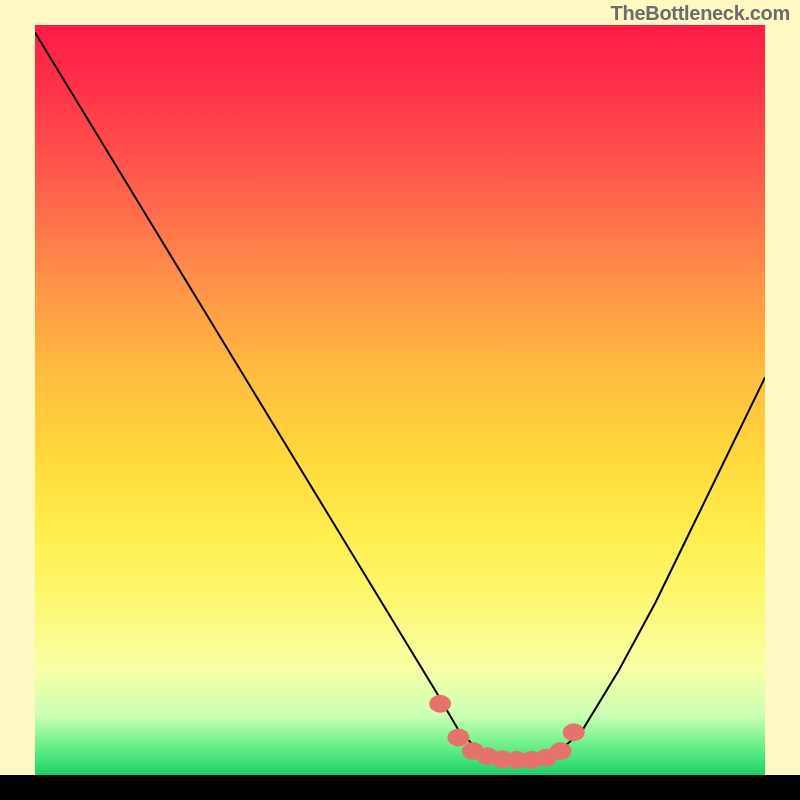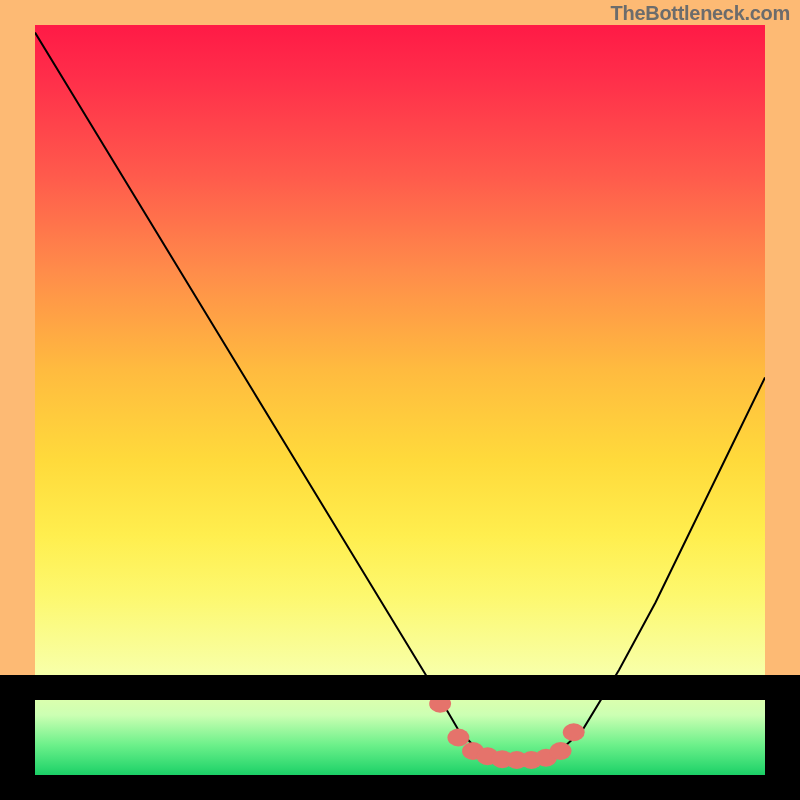--- a/index.html
+++ b/index.html
@@ -9,22 +9,22 @@
     height: 800px;
     background: #000;
     overflow: hidden;
     font-family: Arial, Helvetica, sans-serif;
   }
   .frame {
     position: absolute;
     left: 0;
     top: 0;
     width: 800px;
-    height: 700px;
-    background: #fdba74;
+    height: 800px;
+    background: #fef9c3;
   }
   .plot {
     position: absolute;
     left: 35px;
     top: 25px;
     width: 730px;
     height: 750px;
     overflow: hidden;
   }
   .gradient {

